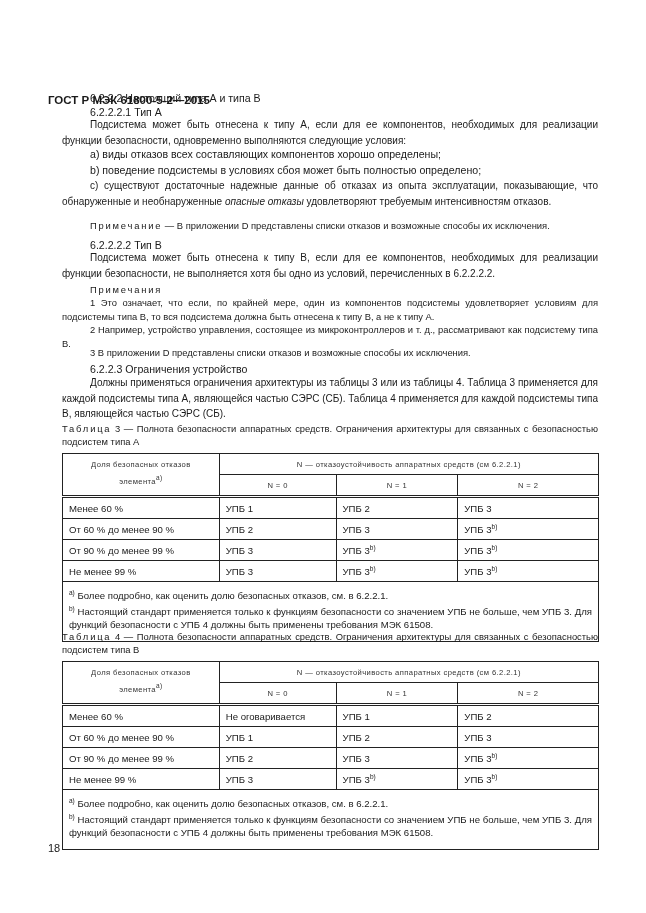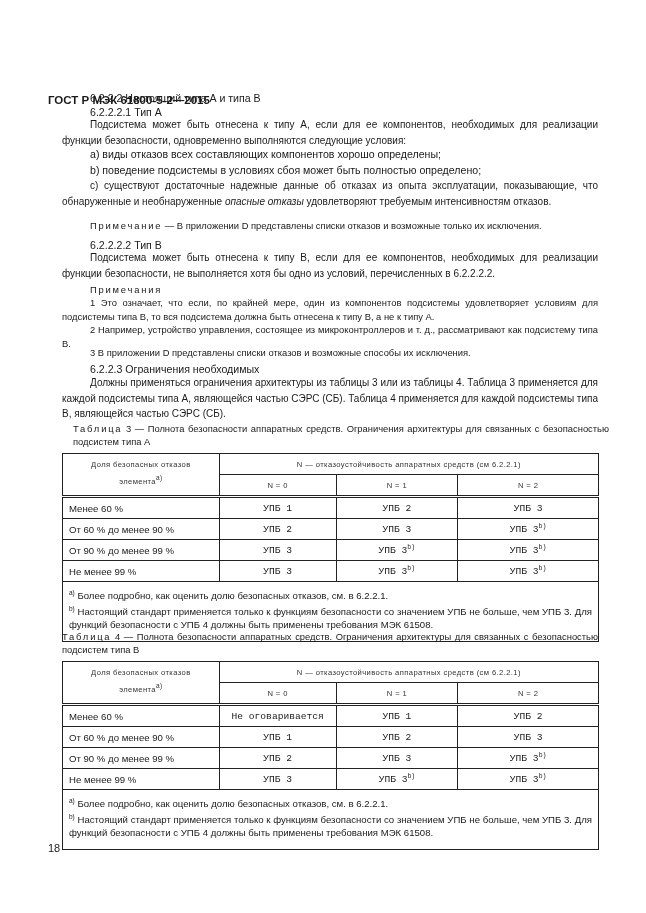--- a/index.html
+++ b/index.html
@@ -8,52 +8,52 @@
   .doc-id { position:absolute; left:48px; top:46px; font-size:11.5px; font-weight:bold;margin-top:48px; }
   .txt { position:absolute; font-size:10.6px; line-height:13px; white-space:nowrap; }
   .just { position:absolute; font-size:10px; line-height:15.5px; left:62px; width:536px; text-align:justify; }
   .just .in { display:inline-block; width:28px; }
   .sm { font-size:9.4px; line-height:13px; }
   .sp { letter-spacing:1.8px; }
   i { font-style:italic; }
   table { position:absolute; left:62px; width:537px; border-collapse:collapse; font-size:9.6px; }
   td { border:1px solid #222; height:20px; padding:0 6px; }
   .hd { font-size:7.6px; color:#333; text-align:center; letter-spacing:0.4px; }
-  .c { text-align:center;font-family:Liberation Mono, monospace; }
+  .c { text-align:left; }
   .dbl { border-bottom:3px double #222; }
   .fn td { font-size:9.6px; line-height:13px; padding:4px 6px 10px 6px; text-align:justify; }
   sup { font-size:6.5px; }
   .page-no { position:absolute; left:48px; top:842px; font-size:11px; }
 </style>
 </head>
 <body>
 
 <div class="doc-id">ГОСТ Р МЭК 61800-5-2—2015</div>
 
 <div class="txt" style="left:90px;top:92px">6.2.2.2  Настоящий типа А и типа В</div>
 <div class="txt" style="left:90px;top:106px">6.2.2.2.1  Тип А</div>
 <div class="just" style="top:117px"><span class="in"></span><span>Подсистема может быть отнесена к типу А, если для ее компонентов, необходимых для реализации функции безопасности, одновременно выполняются следующие условия:</span></div>
 <div class="txt" style="left:90px;top:148px">a) виды отказов всех составляющих компонентов хорошо определены;</div>
 <div class="txt" style="left:90px;top:164px">b) поведение подсистемы в условиях сбоя может быть полностью определено;</div>
 <div class="just" style="top:178px"><span class="in"></span><span>c) существуют достаточные надежные данные об отказах из опыта эксплуатации, показывающие, что обнаруженные и необнаруженные </span><i>опасные отказы</i><span> удовлетворяют требуемым интенсивностям отказов.</span></div>
 
-<div class="txt sm" style="left:90px;top:219px"><span class="sp">Примечание</span><span> — В приложении D представлены списки отказов и возможные только их исключения.</span></div>
+<div class="txt sm" style="left:90px;top:219px"><span class="sp">Примечание</span><span> — В приложении D представлены списки отказов и возможные способы их исключения.</span></div>
 
 <div class="txt" style="left:90px;top:239px">6.2.2.2.2  Тип В</div>
 <div class="just" style="top:250px"><span class="in"></span><span>Подсистема может быть отнесена к типу В, если для ее компонентов, необходимых для реализации функции безопасности, не выполняется хотя бы одно из условий, перечисленных в 6.2.2.2.2.</span></div>
 
 <div class="txt sm sp" style="left:90px;top:283px">Примечания</div>
 <div class="just sm" style="top:296px;line-height:14px"><span class="in"></span><span>1 Это означает, что если, по крайней мере, один из компонентов подсистемы удовлетворяет условиям для подсистемы типа В, то вся подсистема должна быть отнесена к типу В, а не к типу А.</span></div>
 <div class="just sm" style="top:323px;line-height:14px"><span class="in"></span><span>2 Например, устройство управления, состоящее из микроконтроллеров и т. д., рассматривают как подсистему типа В.</span></div>
 <div class="txt sm" style="left:90px;top:346px">3 В приложении D представлены списки отказов и возможные способы их исключения.</div>
 
-<div class="txt" style="left:90px;top:363px">6.2.2.3  Ограничения необходимых</div>
+<div class="txt" style="left:90px;top:363px">6.2.2.3  Ограничения устройство</div>
 <div class="just" style="top:375px"><span class="in"></span><span>Должны применяться ограничения архитектуры из таблицы 3 или из таблицы 4. Таблица 3 применяется для каждой подсистемы типа А, являющейся частью СЭРС (СБ). Таблица 4 применяется для каждой подсистемы типа В, являющейся частью СЭРС (СБ).</span></div>
 
-<div class="just sm" style="left:73px;top:422px;width:536px"><span class="sp">Таблица</span><span> 3 — Полнота безопасности аппаратных средств. Ограничения архитектуры для связанных с безопасностью подсистем типа А</span></div>
+<div class="just sm" style="left:62px;top:422px;width:536px"><span class="sp">Таблица</span><span> 3 — Полнота безопасности аппаратных средств. Ограничения архитектуры для связанных с безопасностью подсистем типа А</span></div>
 <table style="top:453px">
   <colgroup>
       <col style="width:157px">
       <col style="width:117px">
       <col style="width:122px">
       <col style="width:141px">
     </colgroup>
   <tbody>
       <tr>
     <td rowspan="2" class="hd dbl" style="vertical-align:top;padding-top:4px;line-height:13px"><span>Доля безопасных отказов элемента</span><sup>a)</sup></td>

